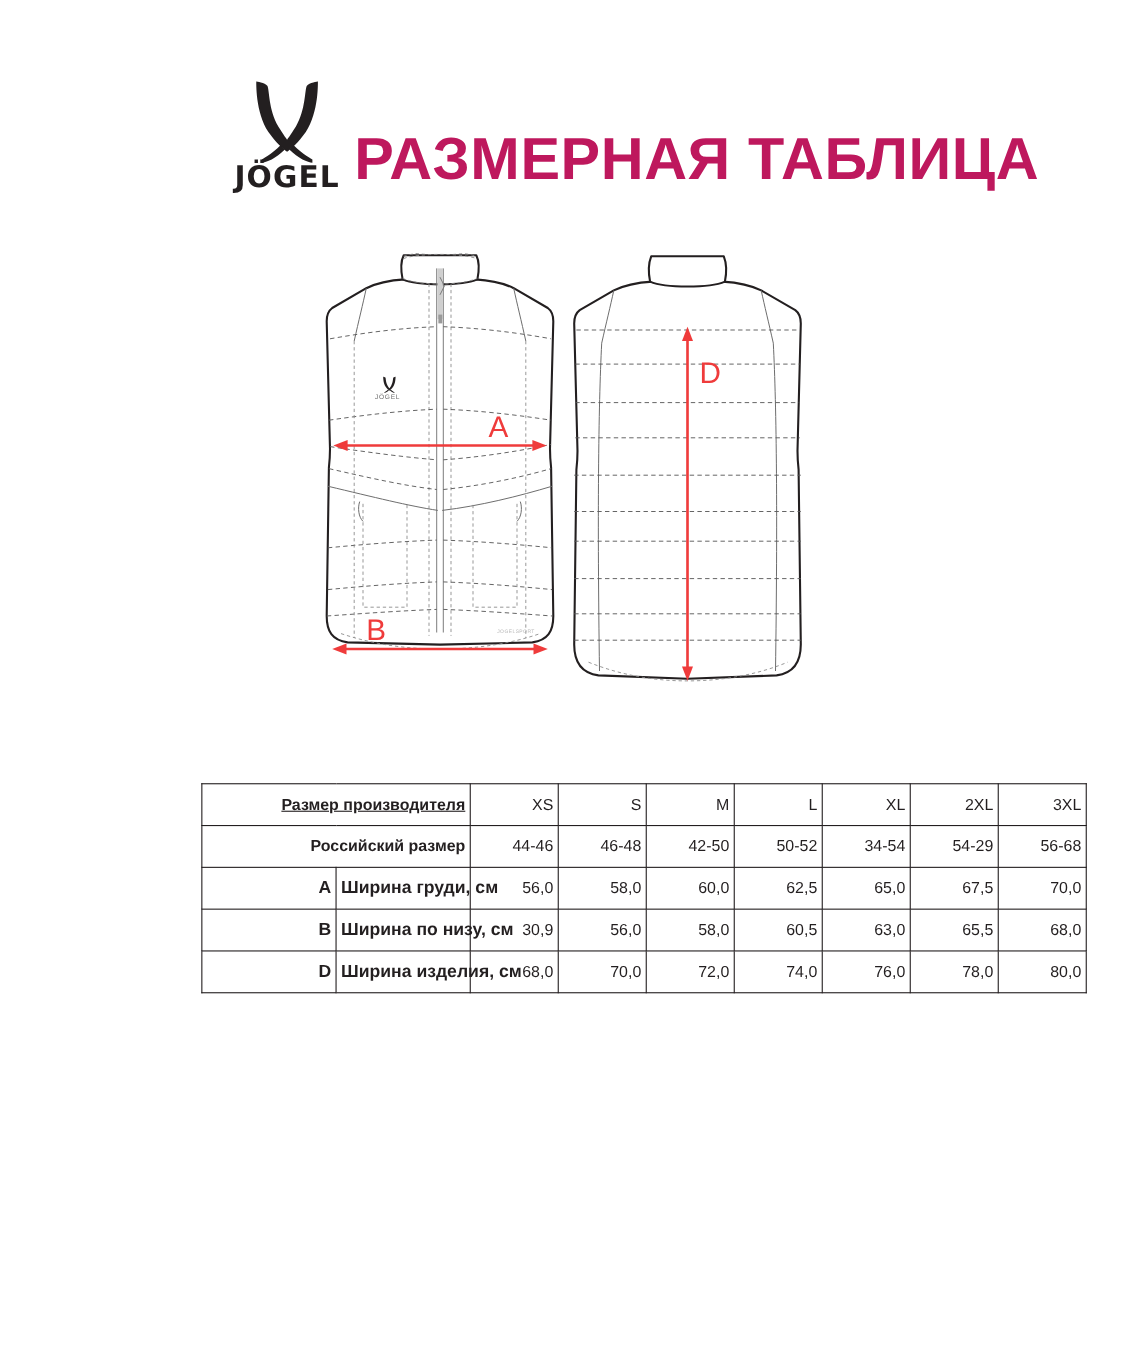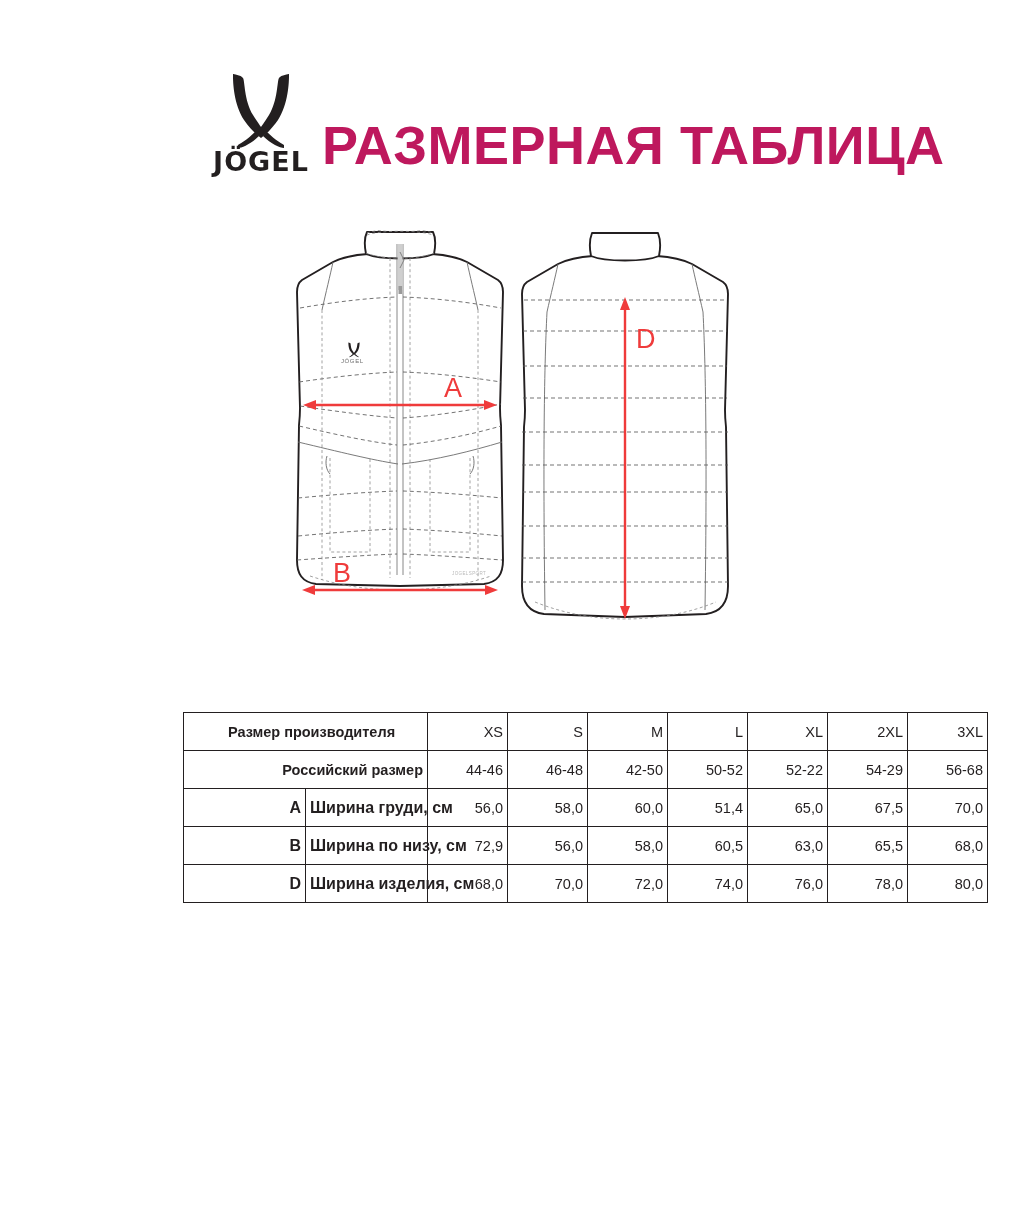--- a/index.html
+++ b/index.html
@@ -102,22 +102,23 @@
     padding-left: 12px;
     font-size: 16px;
     font-weight: bold;
   }
   td.label-span {
     width: 223px;
     font-weight: 700;
     text-align: center;
   }
   td.label-span.lead {
-    text-align: center;
+    text-align: right;
     padding-left: 16px;
+    text-decoration: underline;
   }
   td.size-col { width: 71px; }
 </style>
 </head>
 <body>
 
 <div class="header">
 
   <div class="logo">
     <svg width="100" height="80" viewBox="0 0 100 80">
@@ -303,42 +304,42 @@
         <td class="size-col">2XL</td>
         <td class="size-col">3XL</td>
       </tr>
 
       <tr>
         <td class="label-span" colspan="2">Российский размер</td>
         <td class="size-col">44-46</td>
         <td class="size-col">46-48</td>
         <td class="size-col">42-50</td>
         <td class="size-col">50-52</td>
-        <td class="size-col">52-22</td>
+        <td class="size-col">34-54</td>
         <td class="size-col">54-29</td>
         <td class="size-col">56-68</td>
       </tr>
 
 
       <tr>
         <td class="letter-col">A</td>
         <td class="label-col">Ширина груди, см</td>
         <td class="size-col">56,0</td>
         <td class="size-col">58,0</td>
         <td class="size-col">60,0</td>
-        <td class="size-col">51,4</td>
+        <td class="size-col">62,5</td>
         <td class="size-col">65,0</td>
         <td class="size-col">67,5</td>
         <td class="size-col">70,0</td>
       </tr>
 
       <tr>
         <td class="letter-col">B</td>
         <td class="label-col">Ширина по низу, см</td>
-        <td class="size-col">72,9</td>
+        <td class="size-col">30,9</td>
         <td class="size-col">56,0</td>
         <td class="size-col">58,0</td>
         <td class="size-col">60,5</td>
         <td class="size-col">63,0</td>
         <td class="size-col">65,5</td>
         <td class="size-col">68,0</td>
       </tr>
 
       <tr>
         <td class="letter-col">D</td>

